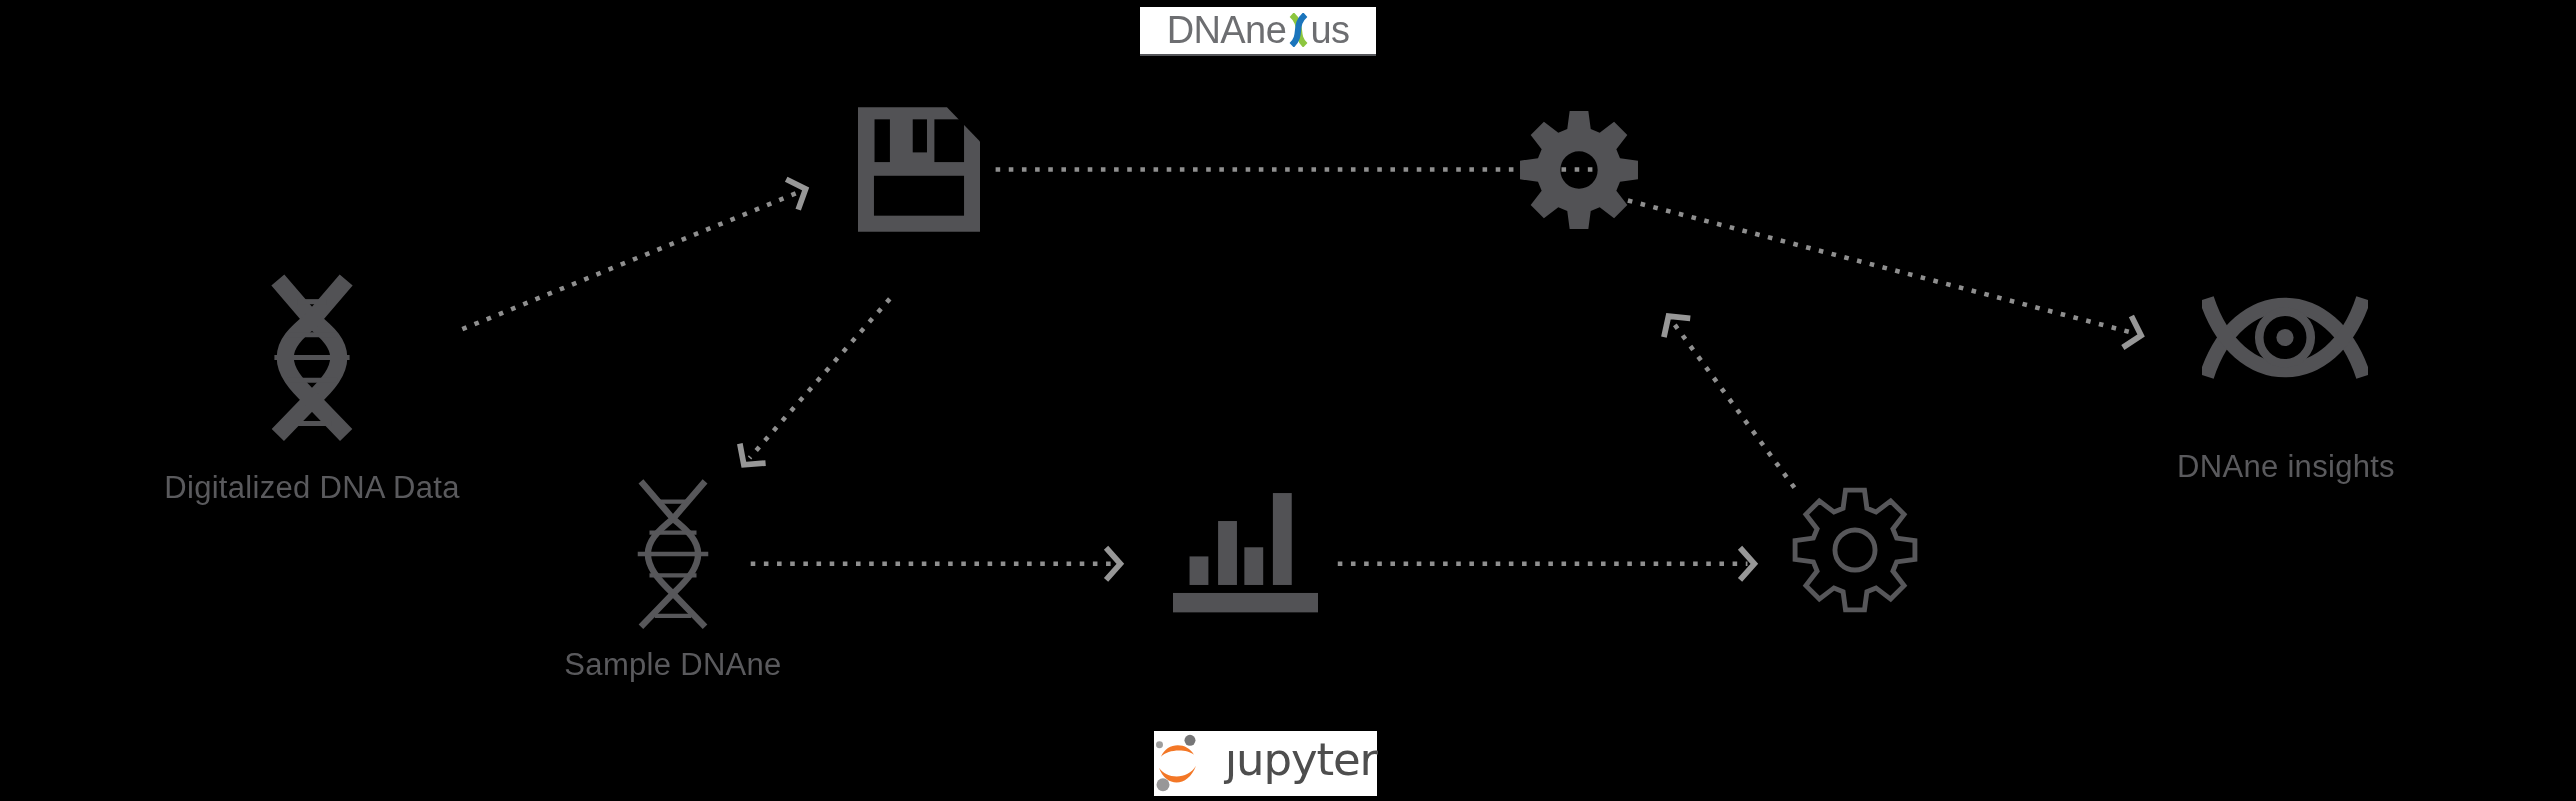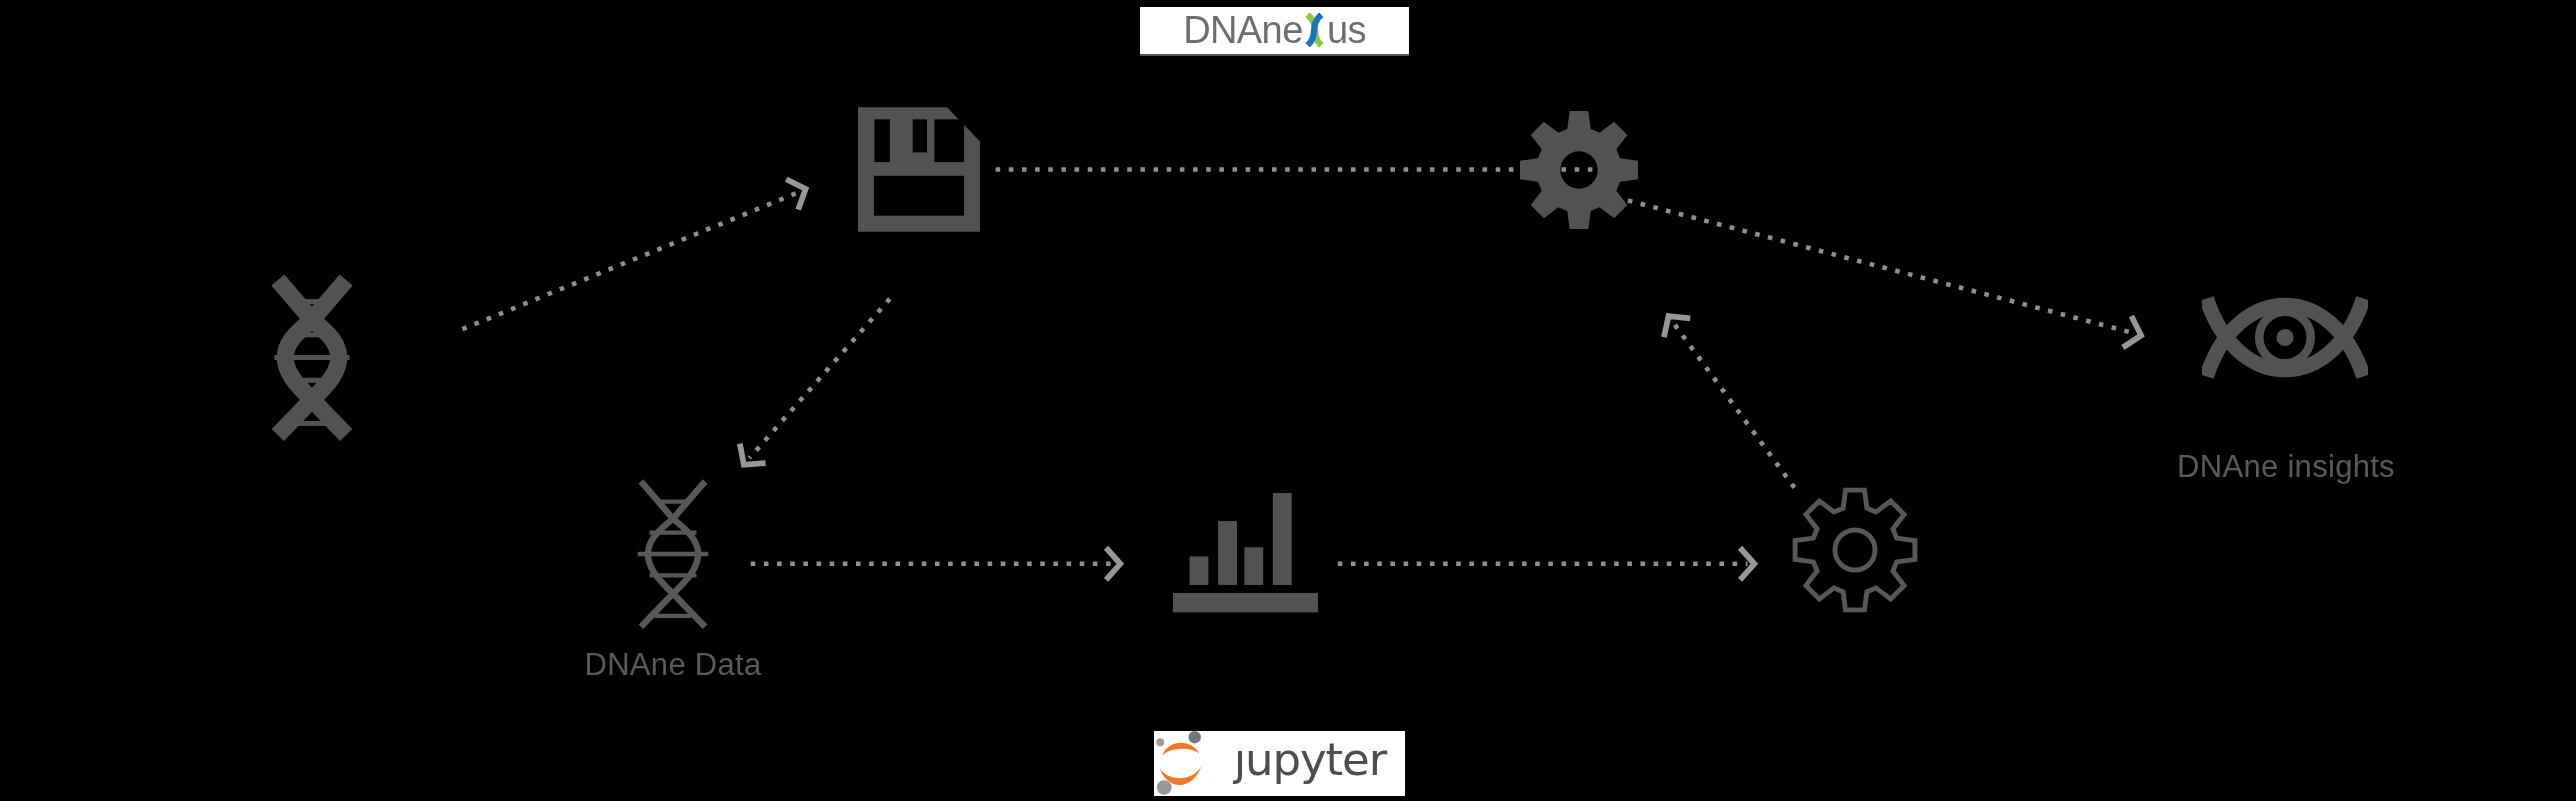--- a/index.html
+++ b/index.html
@@ -2,24 +2,24 @@
 <html style="font-size:9.2px"><head>
 <meta charset="utf-8">
 <style>
   html,body{margin:0;padding:0;background:#000;}
   .stage{position:relative;width:2576px;height:802px;background:#000000;overflow:hidden;
          font-family:"Liberation Sans",sans-serif;}
   .abs{position:absolute;}
   .node-label{position:absolute;color:#5a5a5d;font-size:31px;white-space:nowrap;
               transform:translateX(-50%);letter-spacing:0.3px;}
   .logo-box{position:absolute;background:#ffffff;display:flex;align-items:center;justify-content:center;}
-  .dnx-box{left:1140px;top:6.9px;width:269px;height:47px;border-bottom:2.9px solid #55565a;}
+  .dnx-box{left:1140px;top:6.9px;width:236px;height:47px;border-bottom:2.9px solid #55565a;}
   .dnx-text{color:#6d6e71;font-size:38px;font-weight:400;letter-spacing:-0.6px;line-height:1;}
   .dnx-x{margin:0 0.6px;display:block;}
-  .jup-box{left:1154px;top:731px;width:251px;height:65px;justify-content:flex-start;}
+  .jup-box{left:1154px;top:731px;width:223px;height:65px;justify-content:flex-start;}
   .jup-mark{margin-left:2.3px;display:block;}
   .jup-text{color:#4e4e4e;font-size:45px;letter-spacing:-1.1px;line-height:1;margin-left:3.4px;
             font-family:"DejaVu Sans",sans-serif;padding-bottom:8px;}
   svg{display:block;}
 </style>
 </head>
 <body>
 
 <div class="stage">
 
@@ -58,20 +58,21 @@
       <path stroke-width="30" d="M 132,10 L 72,80 C 42,104 25,122 25,146 C 25,170 42,192 72,220 L 132,282"></path>
       <g stroke-width="9">
         <line x1="46" y1="48" x2="98" y2="48"></line>
         <line x1="28" y1="106" x2="116" y2="106"></line>
         <line x1="6" y1="146" x2="138" y2="146"></line>
         <line x1="28" y1="186" x2="116" y2="186"></line>
         <line x1="38" y1="262" x2="106" y2="262"></line>
       </g>
     </g>
   </svg>
+  <div class="node-label" style="left:312px;top:470px;">Digitalized DNA Data</div>
 
   <svg class="abs" style="left:858px;top:107px;" width="122" height="125" viewBox="0 0 214 218">
     <path fill="#525255" d="M0,0 H156 L214,60 V218 H0 Z"></path>
     <g fill="#000000">
       <rect x="29" y="21" width="27" height="75"></rect>
       <rect x="96" y="21" width="25" height="58"></rect>
       <rect x="134" y="21" width="52" height="75"></rect>
       <rect x="28" y="120" width="158" height="70"></rect>
     </g>
   </svg>
@@ -97,21 +98,21 @@
       <path stroke-width="12" d="M 132,10 L 72,80 C 42,104 25,122 25,146 C 25,170 42,192 72,220 L 132,282"></path>
       <g stroke-width="8">
         <line x1="46" y1="48" x2="98" y2="48"></line>
         <line x1="28" y1="106" x2="116" y2="106"></line>
         <line x1="6" y1="146" x2="138" y2="146"></line>
         <line x1="28" y1="186" x2="116" y2="186"></line>
         <line x1="38" y1="262" x2="106" y2="262"></line>
       </g>
     </g>
   </svg>
-  <div class="node-label" style="left:673px;top:647px;">DNAne Data</div>
+  <div class="node-label" style="left:673px;top:647px;">Sample DNAne</div>
 
   <svg class="abs" style="left:1173px;top:493px;" width="145" height="120" viewBox="0 0 254 210">
     <g fill="#525255">
       <rect x="0" y="175" width="254" height="34"></rect>
       <rect x="29" y="111" width="33" height="50"></rect>
       <rect x="79" y="49" width="33" height="112"></rect>
       <rect x="125" y="95" width="33" height="66"></rect>
       <rect x="175" y="0" width="33" height="161"></rect>
     </g>
   </svg>

